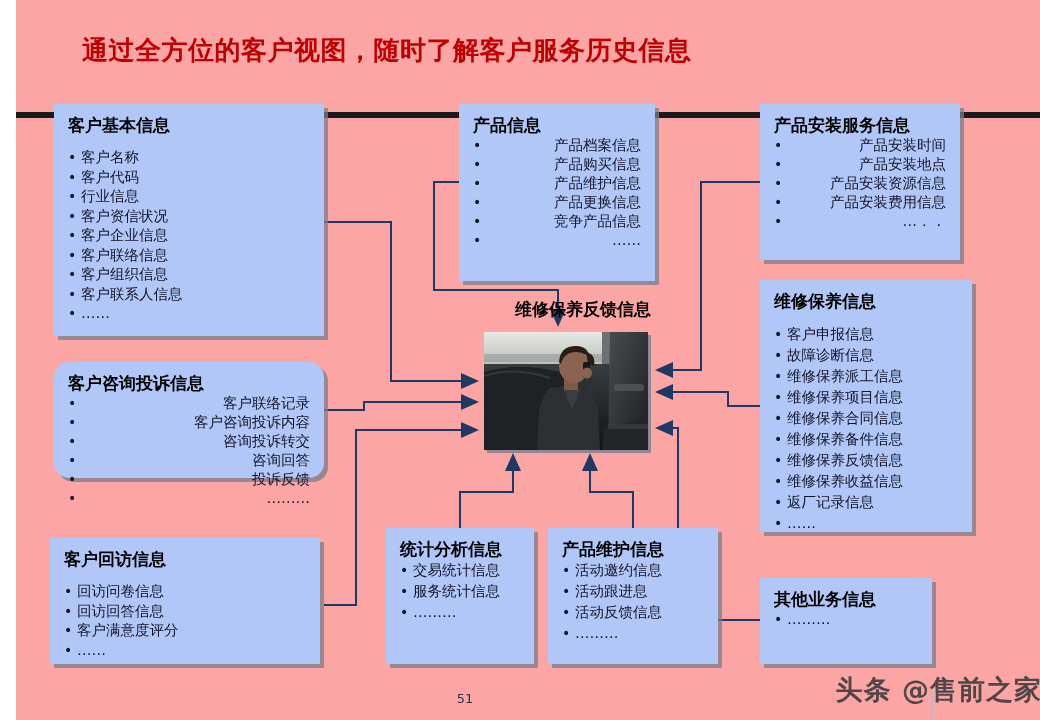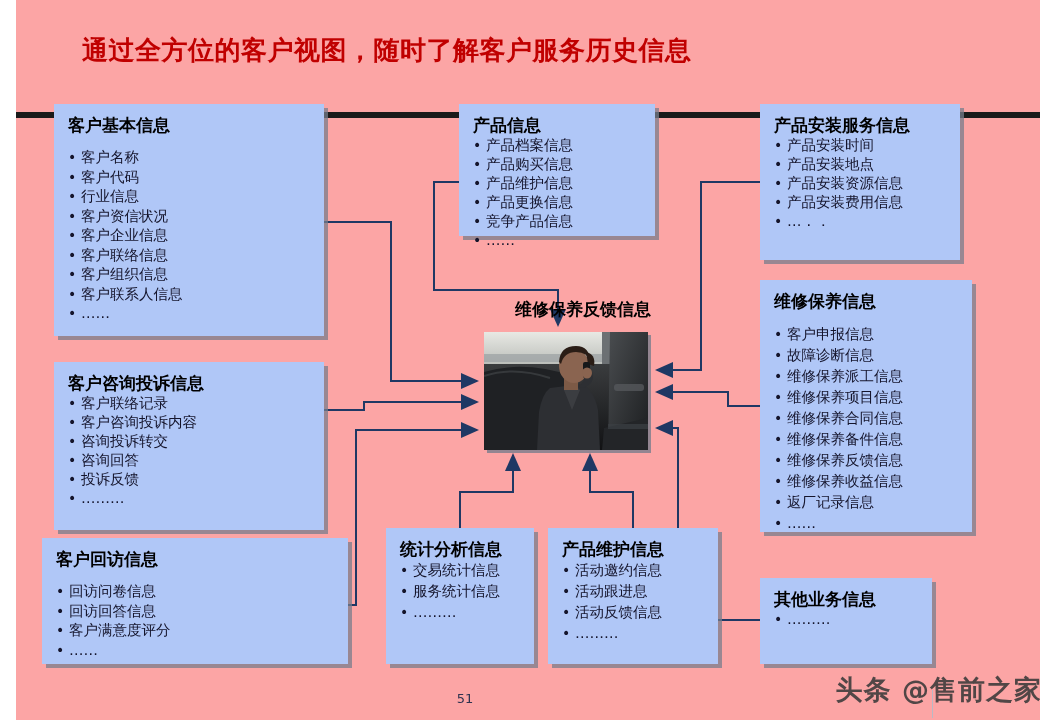--- a/index.html
+++ b/index.html
@@ -67,28 +67,28 @@
     padding-left: 13px;
     position: relative;
   }
   .bullets li::before {
     content: "•";
     position: absolute;
     left: 0; top: 0;
     font-size: 14px;
     color: #14142b;
   }
-  .bullets.tight li { line-height: 19px; }
+  .bullets.tight li { line-height: 19px; text-align: right; }
   .bullets.loose li { line-height: 21px; }
 
   
   #box-customer-basic   { left: 38px;  top: 104px; width: 270px; height: 232px; }
-  #box-customer-consult { left: 38px;  top: 362px; width: 270px; height: 168px; }
-  #box-customer-revisit { left: 26px;  top: 538px; width: 306px; height: 126px; }
-  #box-product-info     { left: 443px; top: 104px; width: 196px; height: 132px; }
+  #box-customer-consult { left: 38px;  top: 362px; width: 270px; height: 116px; border-radius: 15px; }
+  #box-customer-revisit { left: 34px;  top: 538px; width: 270px; height: 126px; }
+  #box-product-info     { left: 443px; top: 104px; width: 196px; height: 177px; }
   #box-product-install  { left: 744px; top: 104px; width: 200px; height: 156px; }
   #box-maintenance      { left: 744px; top: 280px; width: 212px; height: 252px; }
   #box-statistics       { left: 370px; top: 528px; width: 148px; height: 136px; }
   #box-service-activity { left: 532px; top: 528px; width: 170px; height: 136px; }
   #box-other-business   { left: 744px; top: 578px; width: 172px; height: 86px; }
 
   
   #center-label {
     position: absolute;
     left: 499px; top: 298px;

